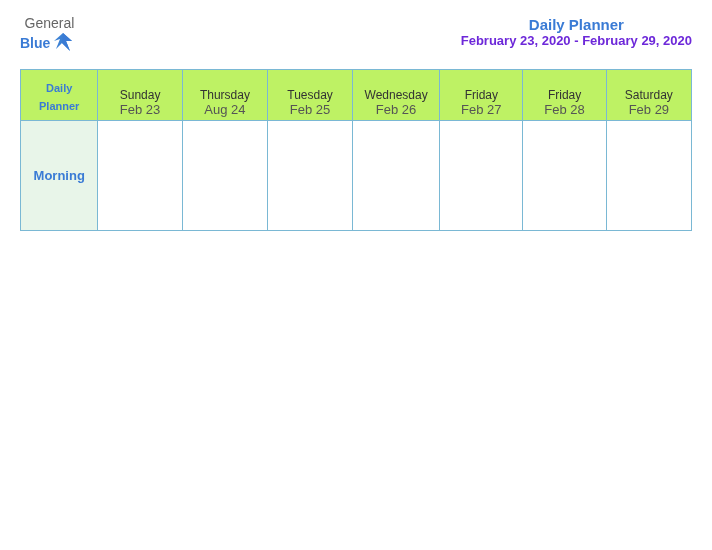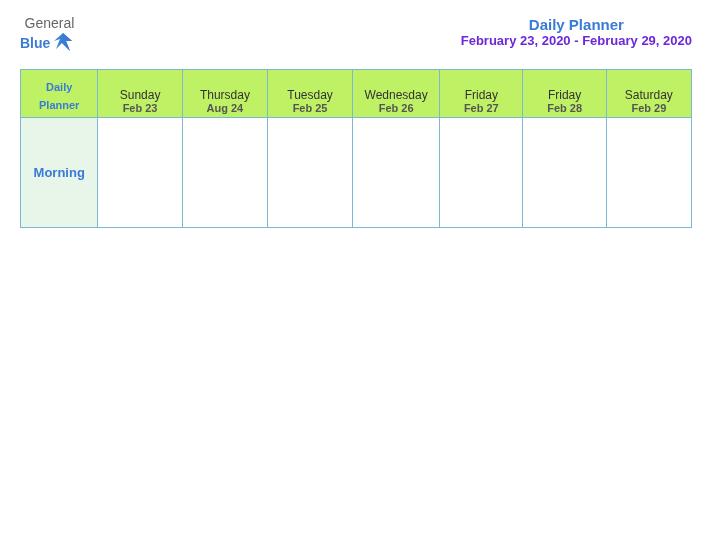--- a/index.html
+++ b/index.html
@@ -61,23 +61,23 @@
       font-weight: bold;
       line-height: 1.3;
     }
     .col-day {
       font-size: 12px;
       color: #333;
       font-weight: normal;
       margin-top: 12px;
     }
     .col-date {
-      font-size: 11px;
+      font-size: 13px;
       color: #555;
-      font-weight: bold;
+      font-weight: normal;
     }
     .row-label {
       background: #e8f5e9;
       width: 80px;
       font-size: 13px;
       color: #3a7bd5;
       font-weight: bold;
       padding: 16px 4px;
       height: 110px;
     }

